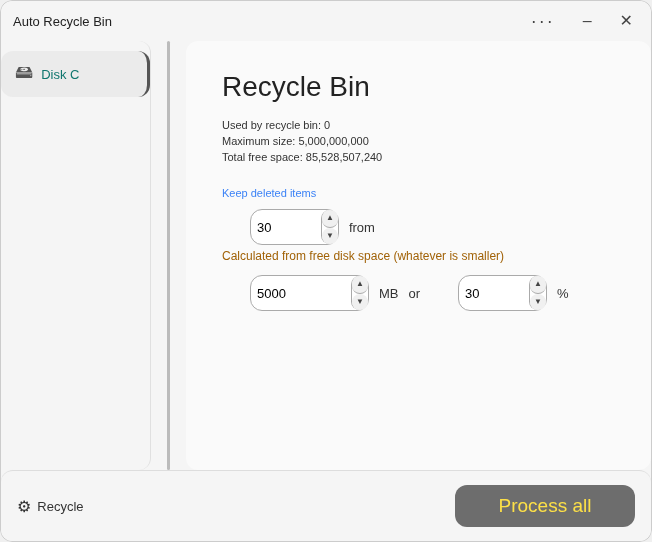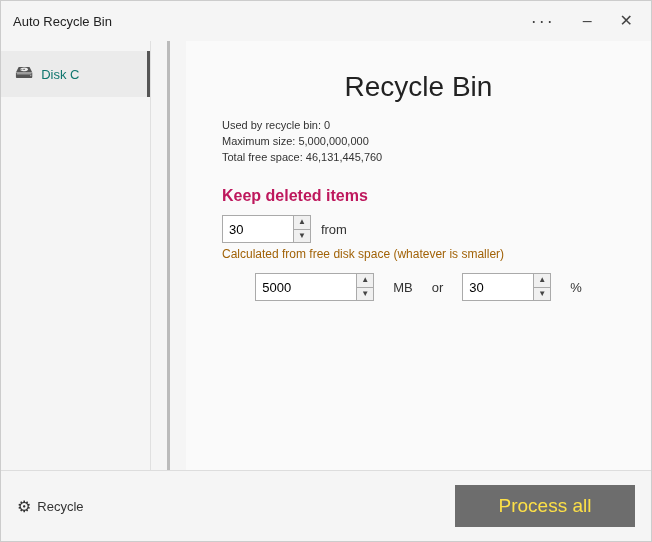--- a/index.html
+++ b/index.html
@@ -1,15 +1,15 @@
 <!DOCTYPE html>
 <html><head>
   <meta charset="utf-8">
   <style>
-    * { box-sizing: border-box; margin: 0; padding: 0; }
+    * { box-sizing: border-box; margin: 0; padding: 0; border-radius: 12px; }
     body {
       font-family: 'Segoe UI', Arial, sans-serif;
       font-size: 13px;
       background: #f0f0f0;
       width: 652px;
       height: 542px;
       overflow: hidden;
     }
     .window {
       width: 652px;
@@ -99,47 +99,47 @@
       display: flex;
       flex-direction: column;
       overflow-y: auto;
       background: #fafafa;
     }
     .panel-title {
       font-size: 28px;
       font-weight: 300;
       color: #222;
       margin-bottom: 16px;
-      text-align: center;
     }
     .info-line {
       font-size: 11px;
       color: #333;
       margin-bottom: 4px;
     }
     .section-header {
-      font-size: 16px;
-      font-weight: 700;
-      color: #be185d;
+      font-size: 11px;
+      font-weight: 400;
+      color: #3b82f6;
       margin-top: 20px;
       margin-bottom: 10px;
     }
     .spinner-row {
       display: flex;
       align-items: center;
       gap: 10px;
       margin-bottom: 4px;
     }
     .spinner-wrapper {
       display: flex;
       flex-direction: row;
       align-items: center;
       border: 1px solid #aaa;
       background: white;
-      height: 28px;
+      height: 36px;
+      margin-left: 28px;
     }
     .spinner-input {
       width: 70px;
       border: none;
       outline: none;
       padding: 0 6px;
       font-size: 13px;
       height: 100%;
       background: transparent;
     }
@@ -171,22 +171,21 @@
       color: #333;
     }
     .max-size-desc {
       font-size: 12px;
       color: #a16207;
       margin-bottom: 12px;
     }
     .mb-row {
       display: flex;
       align-items: center;
-      gap: 19px;
-      justify-content: center;
+      gap: 10px;
     }
     .footer {
       border-top: 1px solid #ddd;
       padding: 14px 16px;
       display: flex;
       align-items: center;
       justify-content: space-between;
       background: #f5f5f5;
       flex-shrink: 0;
     }
@@ -242,21 +241,21 @@
       </div>
     </div>
 
     <div class="divider-line"></div>
 
     <div class="main-panel">
       <h1 class="panel-title">Recycle Bin</h1>
 
       <div class="info-line">Used by recycle bin: 0</div>
       <div class="info-line">Maximum size: 5,000,000,000</div>
-      <div class="info-line">Total free space: 46,131,445,760</div>
+      <div class="info-line">Total free space: 85,528,507,240</div>
 
       <div class="section-header">Keep deleted items</div>
       <div class="spinner-row">
         <div class="spinner-wrapper">
           <input class="spinner-input" type="text" value="30" style="">
           <div class="spinner-btns">
             <button class="spinner-btn">▲</button>
             <button class="spinner-btn">▼</button>
           </div>
         </div>

